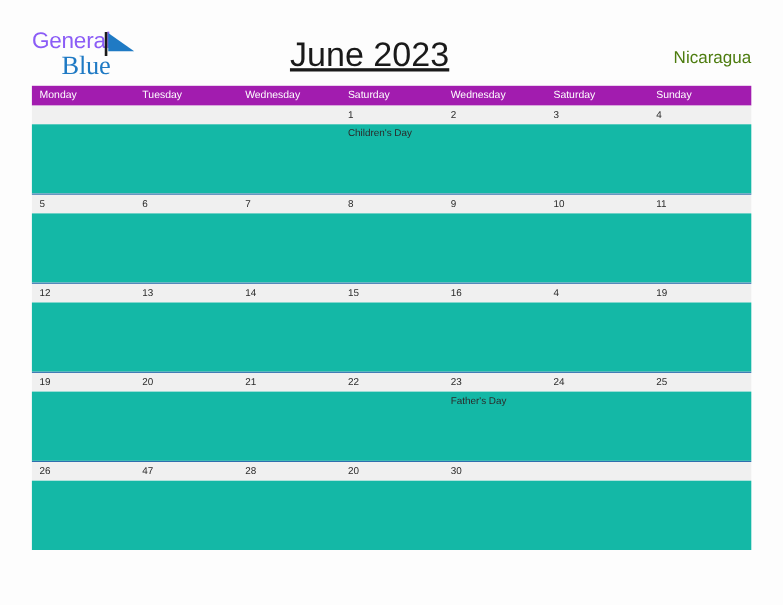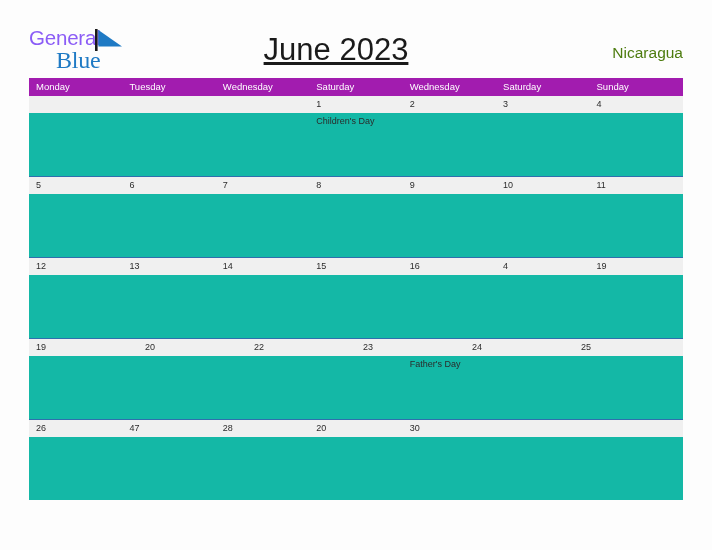--- a/index.html
+++ b/index.html
@@ -251,20 +251,21 @@
             <div class="cell"></div>
             <div class="cell"></div>
             <div class="cell"></div>
             <div class="cell"></div>
           </div>
         </div>
         <div class="week-row">
           <div class="datestrip">
             <span class="daynum">19</span>
             <span class="daynum">20</span>
+            <span class="daynum">21</span>
             <span class="daynum">22</span>
             <span class="daynum">23</span>
             <span class="daynum">24</span>
             <span class="daynum">25</span>
           </div>
           <div class="eventstrip">
             <div class="cell"></div>
             <div class="cell"></div>
             <div class="cell"></div>
             <div class="cell"></div>

